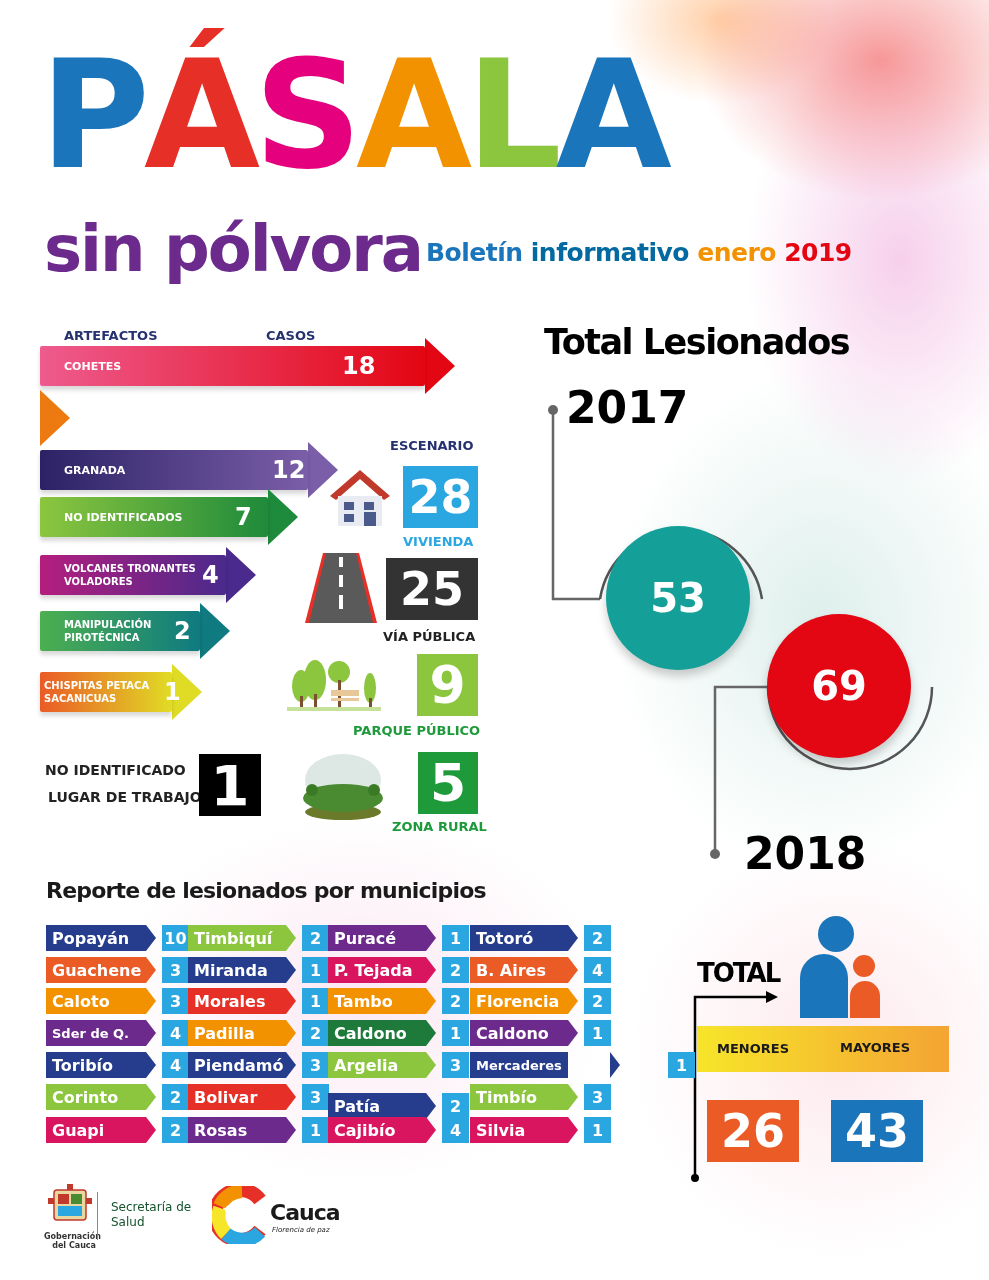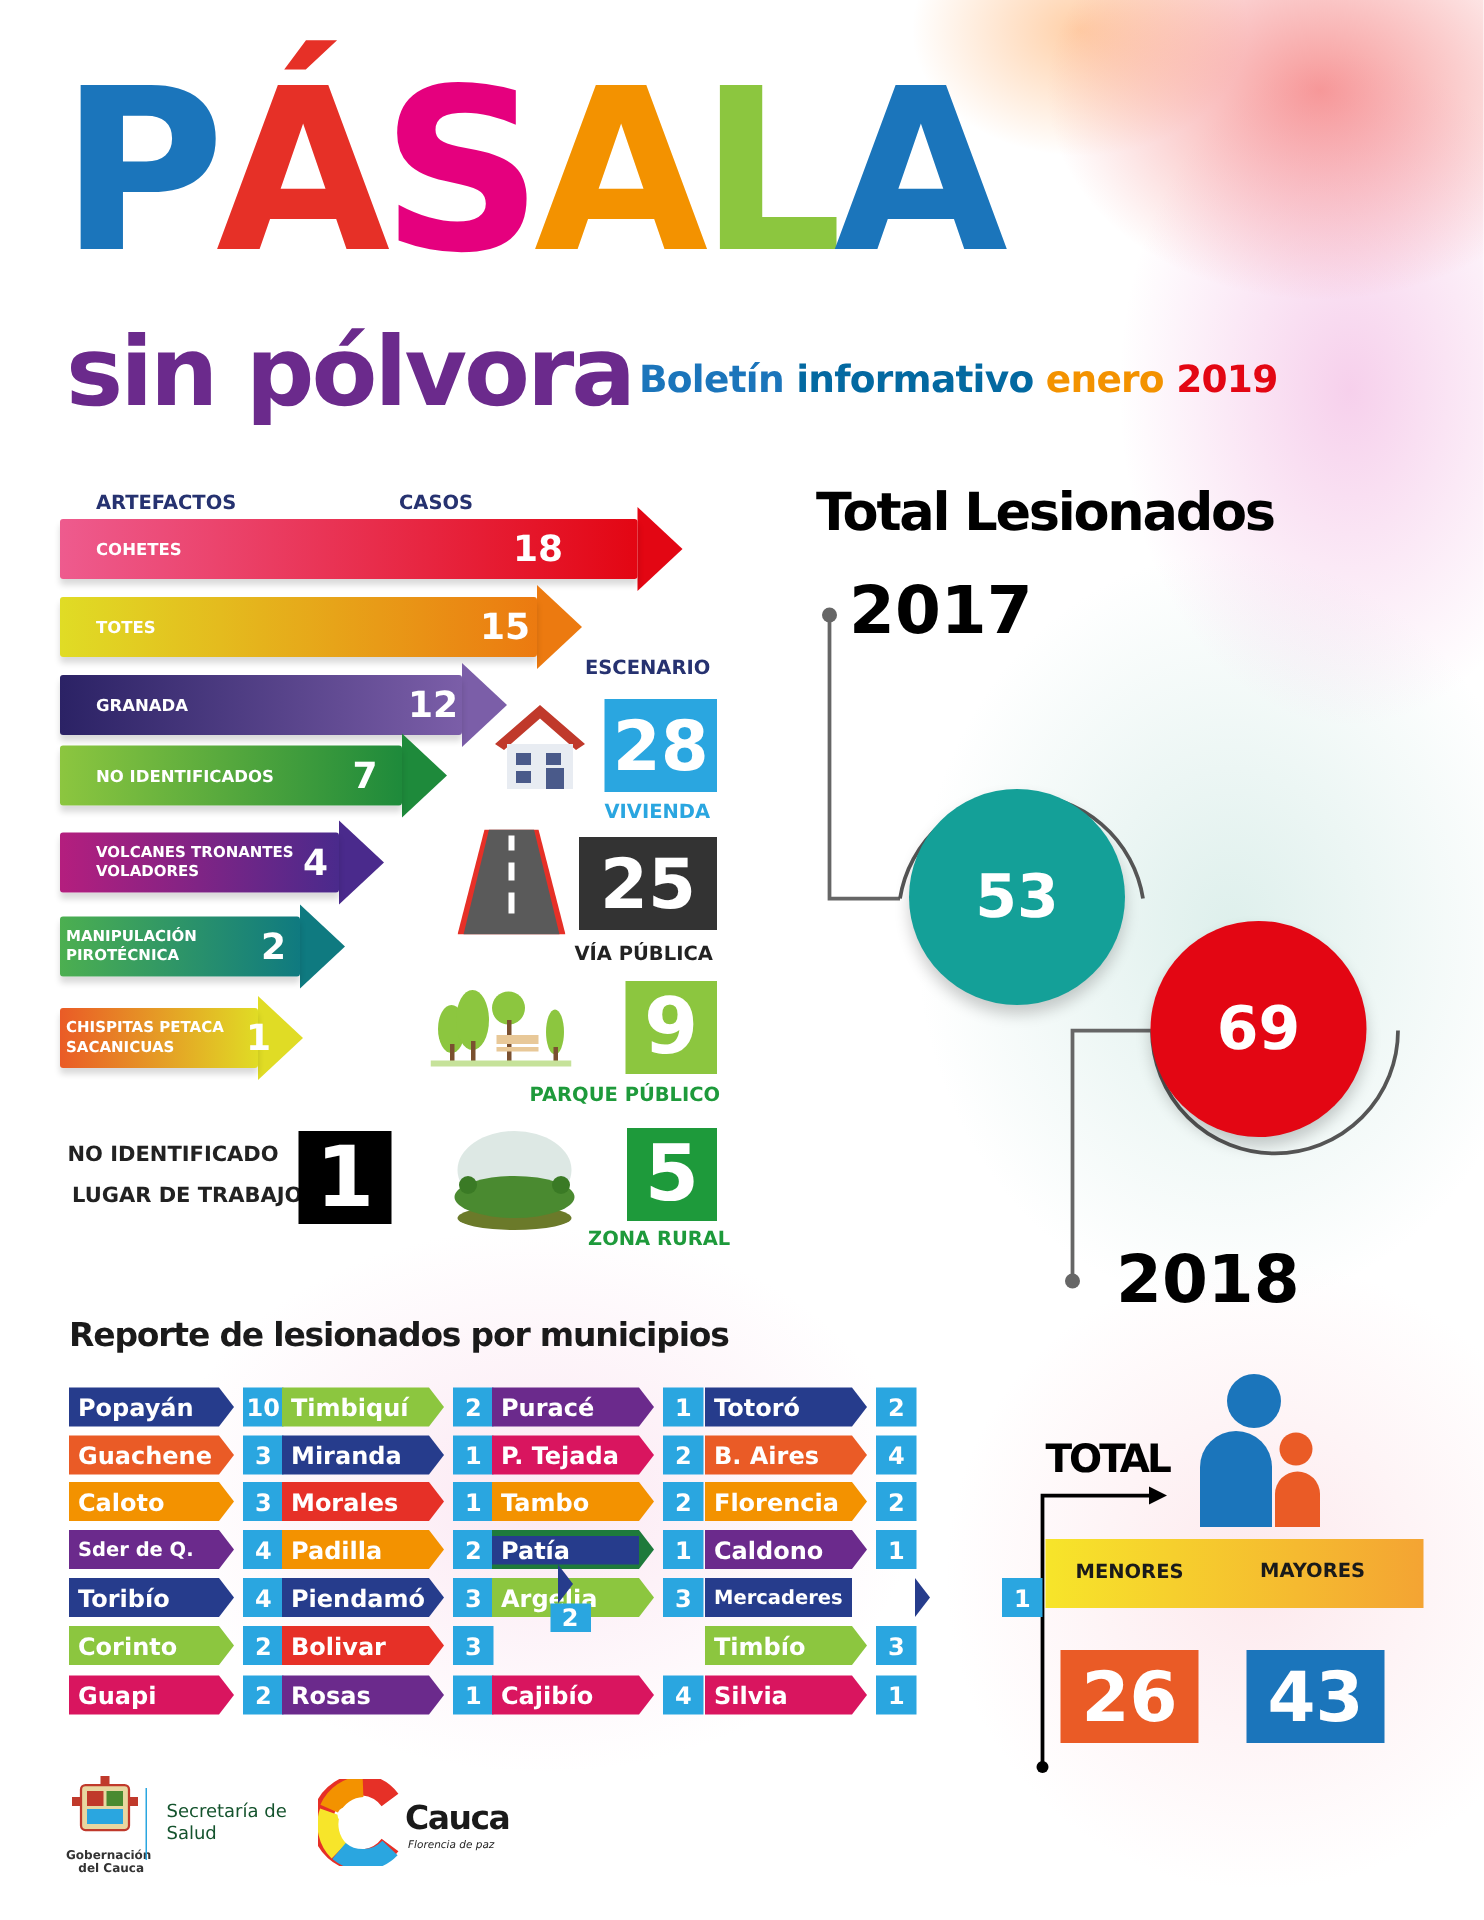--- a/index.html
+++ b/index.html
@@ -53,24 +53,20 @@
 <div class="abs hdr" style="left:266px;top:328px">CASOS</div>
 
 <div class="arrow" style="left:40px;top:338px">
   <div class="body" style="width:385px;background:linear-gradient(90deg,#ee5b8e,#e30613)">
       <span>COHETES</span>
       <span class="num" style="left:302px">18</span>
     </div>
   <div class="head" style="border-left-color:#e30613"></div>
 </div>
 <div class="arrow" style="left:40px;top:390px">
-  <div class="body" style="width:318px;background:linear-gradient(90deg,#e0dc25,#ec7a10)">
-      <span>TOTES</span>
-      <span class="num" style="left:280px">15</span>
-    </div>
   <div class="head" style="border-left-color:#ec7a10"></div>
 </div>
 <div class="arrow" style="left:40px;top:442px">
   <div class="body" style="width:268px;background:linear-gradient(90deg,#2b2265,#7b5ea8)">
       <span>GRANADA</span>
       <span class="num" style="left:232px">12</span>
     </div>
   <div class="head" style="border-left-color:#7b5ea8"></div>
 </div>
 <div class="arrow" style="left:40px;top:489px">
@@ -81,21 +77,21 @@
   <div class="head" style="border-left-color:#1e8a3b"></div>
 </div>
 <div class="arrow" style="left:40px;top:547px">
   <div class="body" style="width:186px;background:linear-gradient(90deg,#b41e7e,#4a2a8c);font-size:10px;line-height:13px">
       <span style="width:150px;display:block">VOLCANES    TRONANTES VOLADORES</span>
       <span class="num" style="left:162px">4</span>
     </div>
   <div class="head" style="border-left-color:#4a2a8c"></div>
 </div>
 <div class="arrow" style="left:40px;top:603px">
-  <div class="body" style="width:160px;background:linear-gradient(90deg,#4caf50,#0f7a80);font-size:10px;line-height:13px;padding-left:4px">
+  <div class="body" style="width:160px;background:linear-gradient(90deg,#4caf50,#0f7a80);font-size:10px;line-height:13px;padding-left:24px">
       <span style="width:110px;display:block">MANIPULACIÓN PIROTÉCNICA</span>
       <span class="num" style="left:134px">2</span>
     </div>
   <div class="head" style="border-left-color:#0f7a80"></div>
 </div>
 <div class="arrow" style="left:40px;top:664px">
   <div class="body" style="width:132px;background:linear-gradient(90deg,#ea5b26,#e0dc25);font-size:10px;line-height:13px;padding-left:4px">
       <span style="width:112px;display:block">CHISPITAS   PETACA SACANICUAS</span>
       <span class="num" style="left:124px">1</span>
     </div>
@@ -278,21 +274,21 @@
     <div class="muni" style="left: 328px; top: 1020px;">
       <div class="tag" style="background: rgb(30, 122, 59); width: 98px;">Caldono</div>
       <div class="tip" style="border-left-color: rgb(30, 122, 59);"></div>
       <div class="cnt">1</div>
     </div>
     <div class="muni" style="left: 328px; top: 1052px;">
       <div class="tag" style="background: rgb(140, 198, 63); width: 98px;">Argelia</div>
       <div class="tip" style="border-left-color: rgb(140, 198, 63);"></div>
       <div class="cnt">3</div>
     </div>
-    <div class="muni" style="left: 328px; top: 1024px; flex-direction: column;">
+    <div class="muni" style="left: 328px; top: 1093px;">
       <div class="tag" style="background: rgb(38, 60, 140); width: 98px;">Patía</div>
       <div class="tip" style="border-left-color: rgb(38, 60, 140);"></div>
       <div class="cnt">2</div>
     </div>
     <div class="muni" style="left: 328px; top: 1117px;">
       <div class="tag" style="background: rgb(217, 21, 95); width: 98px;">Cajibío</div>
       <div class="tip" style="border-left-color: rgb(217, 21, 95);"></div>
       <div class="cnt">4</div>
     </div>
     <div class="muni" style="left: 470px; top: 925px;">

